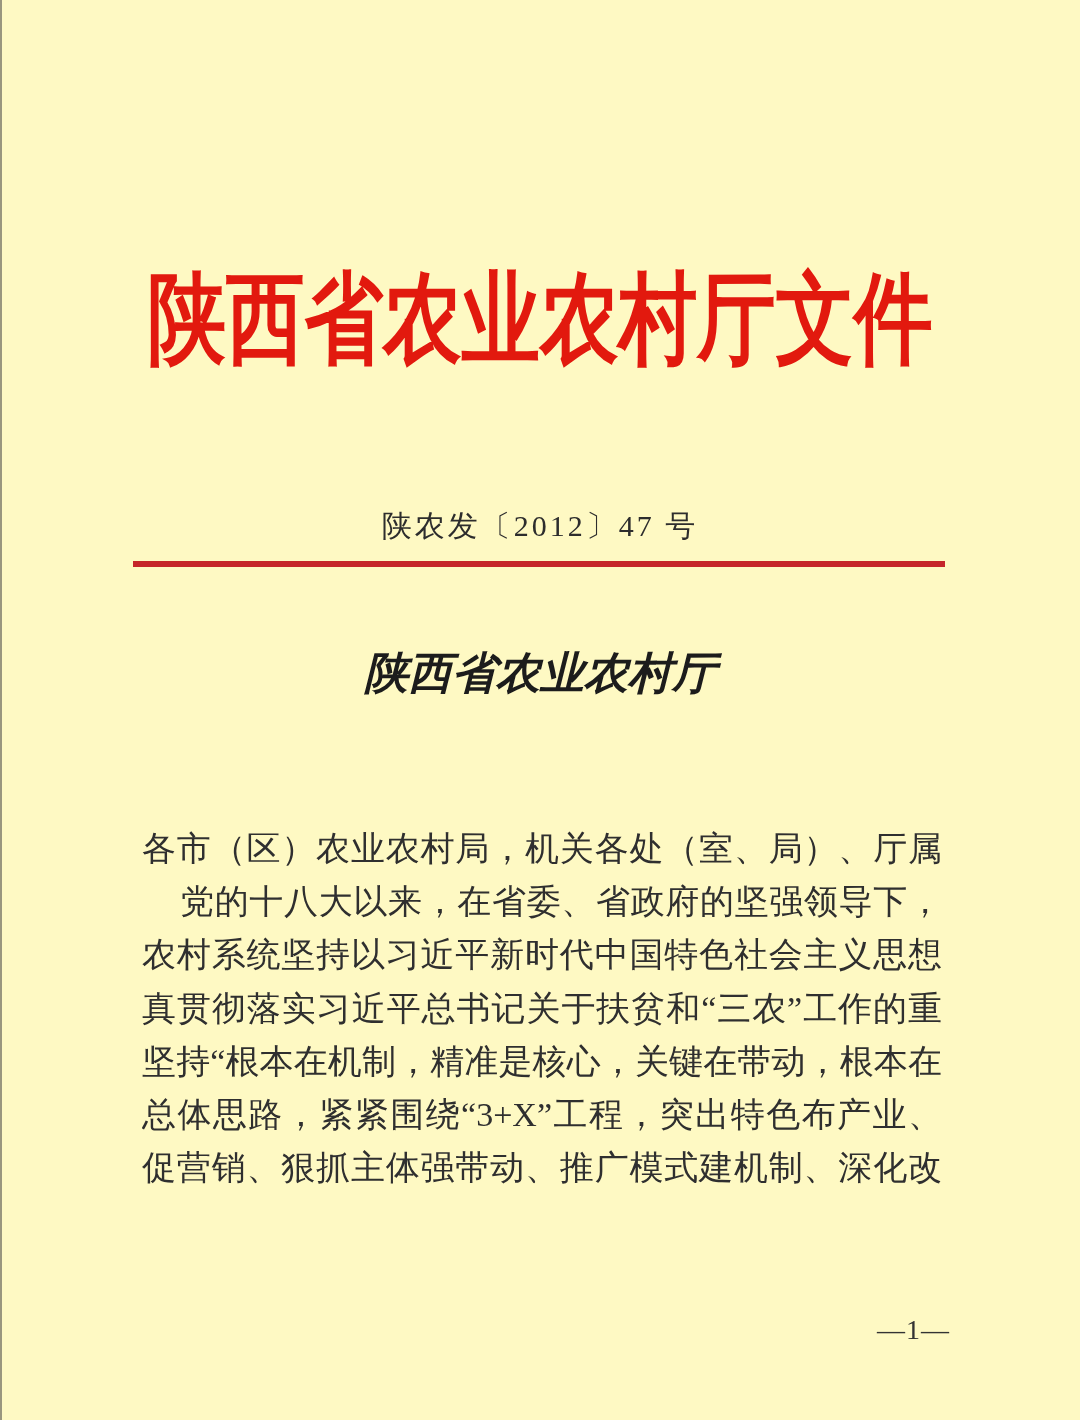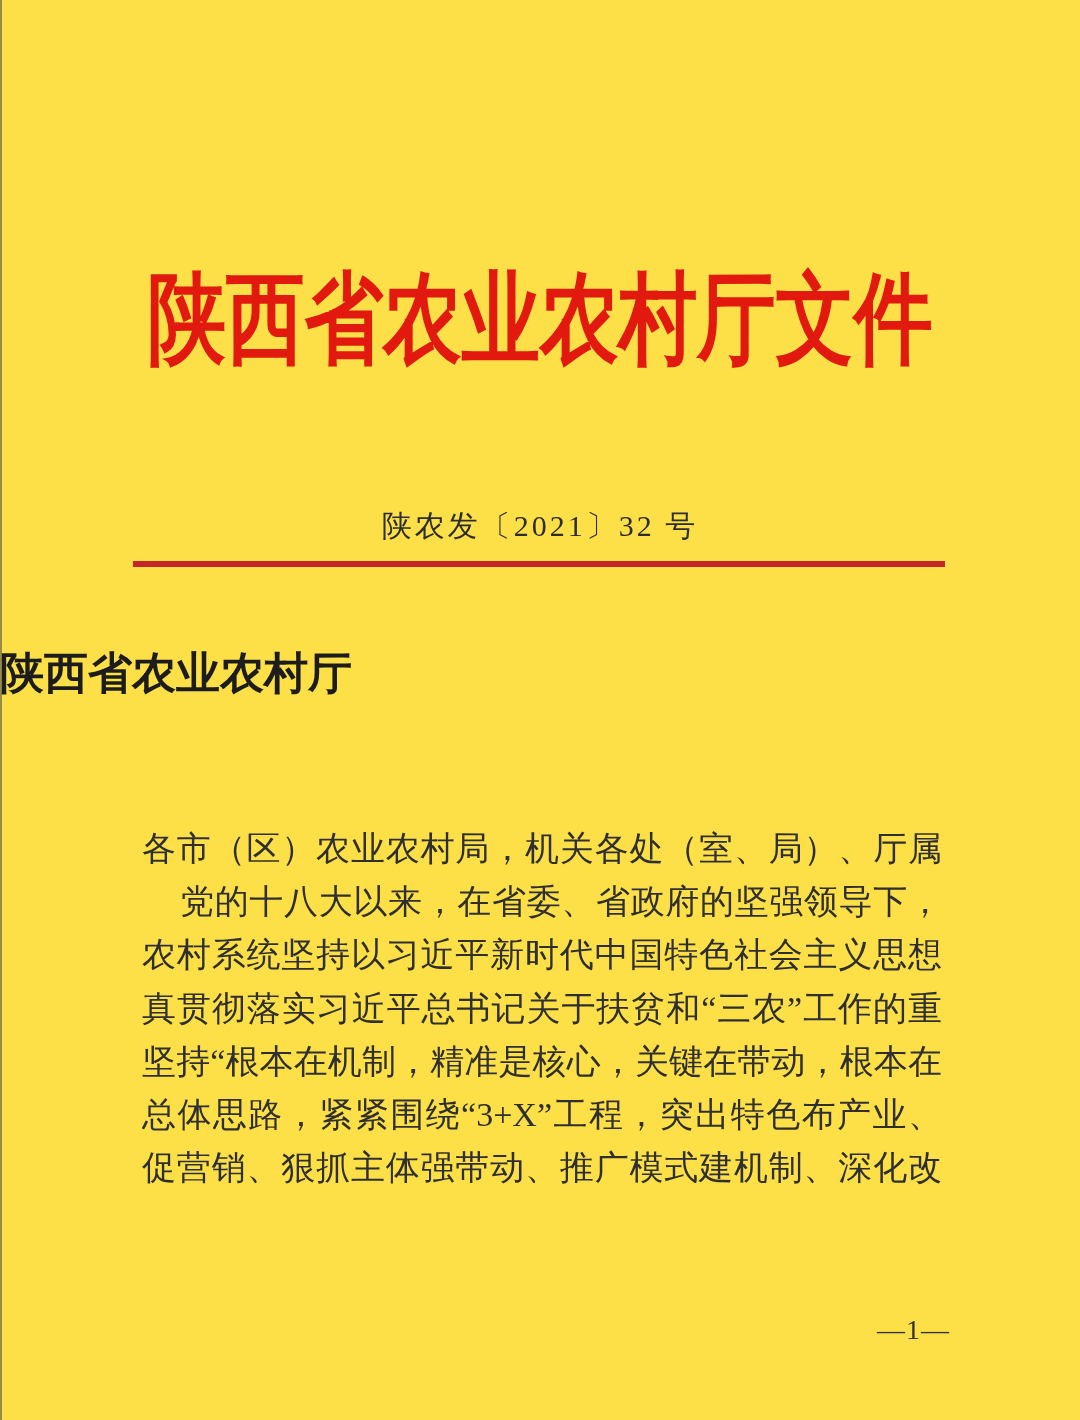--- a/index.html
+++ b/index.html
@@ -1,20 +1,20 @@
 <!DOCTYPE html>
 <html><head>
 <meta charset="utf-8">
 <style>
   html, body { margin: 0; padding: 0; background: #ffffff; }
   .page {
     position: relative;
     width: 1080px;
     height: 1420px;
-    background: #fde047;
+    background: #fef9c3;
     overflow: hidden;
     font-family: "Liberation Serif", "DejaVu Serif", serif;
     color: #303030;
   }
   .edge-left {
     position: absolute;
     left: 0; top: 0;
     width: 2px; height: 100%;
     background: rgba(70, 70, 70, 0.55);
   }
@@ -41,25 +41,26 @@
   }
   .red-rule {
     position: absolute;
     top: 561px; left: 133px;
     width: 812px; height: 6px;
   }
   .doc-title {
     position: absolute;
     top: 646px; left: 0;
     width: 100%;
-    text-align: left;
+    text-align: center;
     font-weight: bold;
     color: #1c1c1c;
     font-size: 44px;
     line-height: 56px;
+    font-style: italic;
   }
   .body-text {
     position: absolute;
     top: 822px; left: 142px;
     width: 800px;
     font-size: 34px;
     color: #2f2f2f;
   }
   .body-line {
     height: 53.2px;
@@ -79,21 +80,21 @@
 </style>
 </head>
 <body>
 
 <div class="page">
 
   <div class="edge-left"></div>
 
   <div class="banner" style="color: rgb(226, 25, 14);">陕西省农业农村厅文件</div>
 
-  <div class="doc-number">陕农发〔2021〕32 号</div>
+  <div class="doc-number">陕农发〔2012〕47 号</div>
 
   <div class="red-rule" style="background: rgb(197, 38, 42);"></div>
 
   <div class="doc-title">
     <div>陕西省农业农村厅</div>
   </div>
 
   <div class="body-text">
     <div class="body-line">各市（区）农业农村局，机关各处（室、局）、厅属各单位：</div>
     <div class="body-line indent">党的十八大以来，在省委、省政府的坚强领导下，打造品牌</div>

